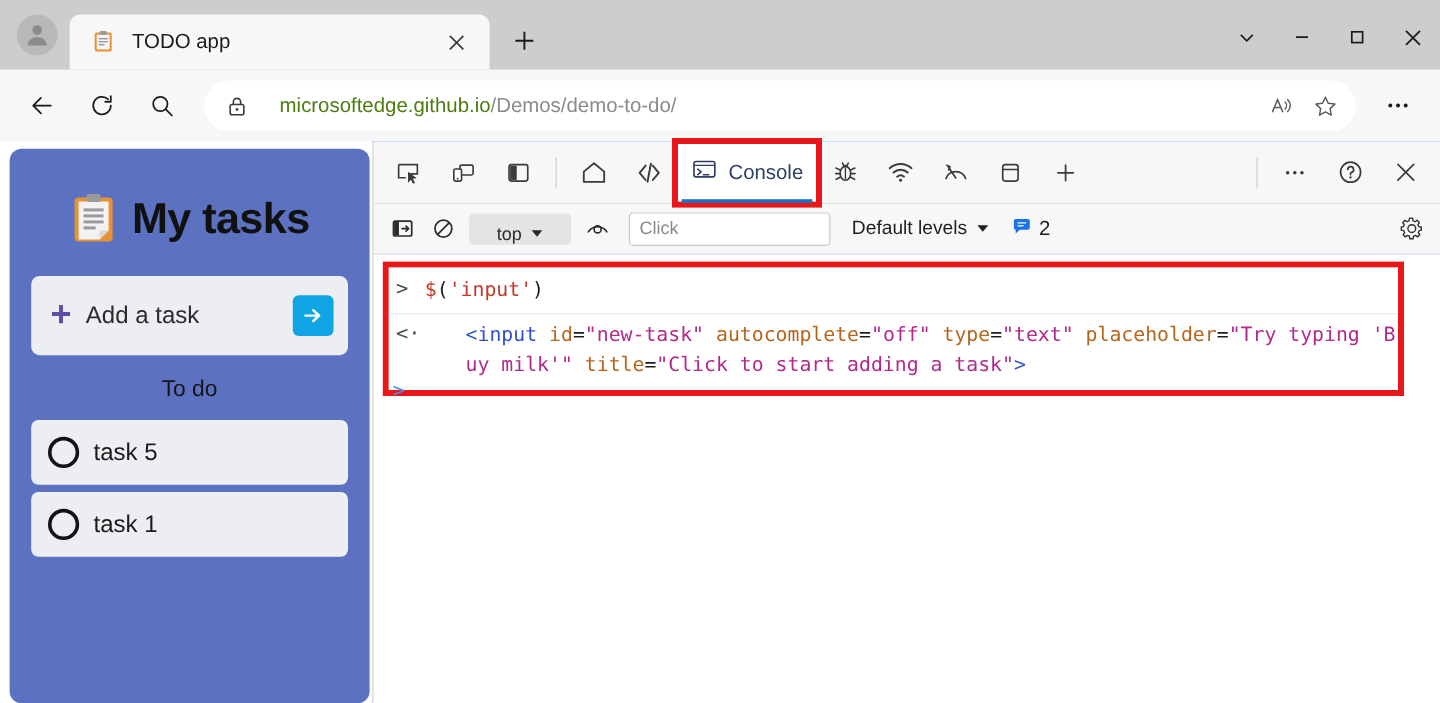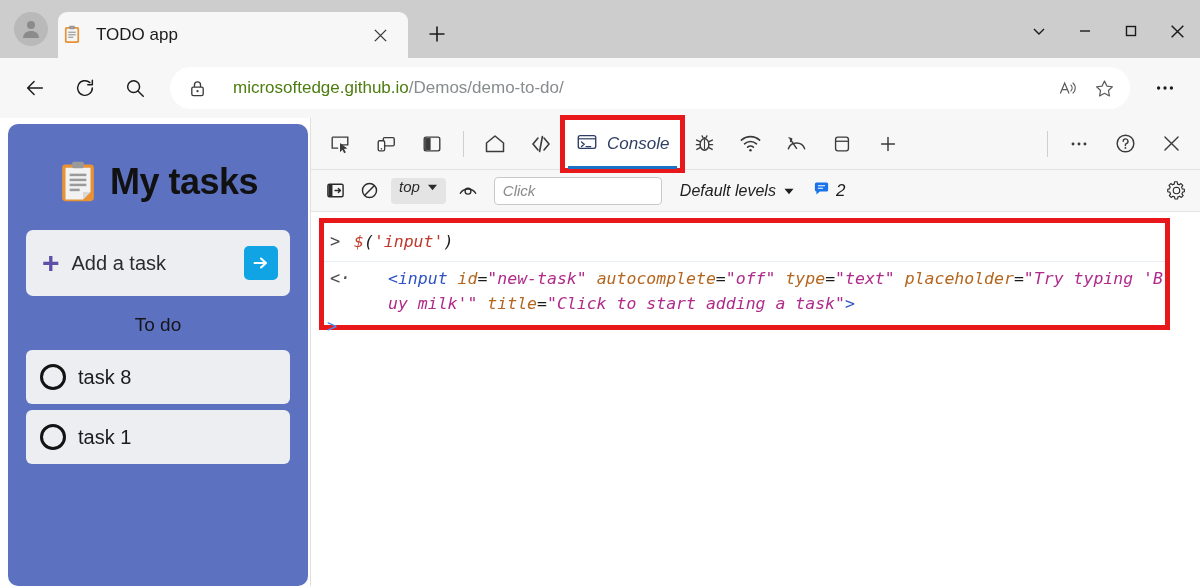--- a/index.html
+++ b/index.html
@@ -24,21 +24,21 @@
     display:flex; align-items:center; justify-content:center;
     flex: 0 0 auto;
   }
   .profile-btn svg { display:block; }
 
   .tab {
     width: 350px; height: 46px;
     background: #f7f7f7;
     border-radius: 9px 9px 0 0;
     display: flex; align-items: center;
-    padding: 0 14px 0 4px;
+    padding: 0 14px 0 18px;
     position: relative;
     flex: 0 0 auto;
   }
   .tab-favicon { width: 20px; height: 20px; margin-right: 14px; flex:0 0 auto; }
   .tab-title {
     font-size: 17px; color: #1b1b1b; flex: 1 1 auto;
     white-space: nowrap; overflow: hidden; text-overflow: ellipsis;
   }
   .tab-close {
     width: 28px; height: 28px; flex: 0 0 auto;
@@ -118,21 +118,21 @@
     margin-bottom: 6px;
   }
   .task-circle {
     width: 26px; height: 26px; border: 3.5px solid #131313;
     border-radius: 50%; margin-right: 12px; flex:0 0 auto;
   }
   .task-label { font-size: 20px; color:#1b1b1b; }
 
   
   .devtools { flex: 1 1 auto; background:#3b82f6; border-left: 1px solid #e0e0e0;
-              display:flex; flex-direction:column; min-width:0;font-style:italic; }
+              display:flex; flex-direction:column; min-width:0; }
 
   .dt-tabbar {
     height: 52px; background:#f7f7f7; border-bottom: 1px solid #e3e3e3;
     display:flex; align-items:center; padding: 0 6px; position:relative;
   }
   .dt-icon { width: 40px; height: 40px; margin: 0 3px; flex:0 0 auto;
              display:flex; align-items:center; justify-content:center; border-radius:5px; }
   .dt-sep { width:1px; height: 26px; background:#cfcfcf; margin: 0 8px; flex:0 0 auto; }
   .dt-tab {
     height: 50px; display:flex; align-items:center; gap: 9px;
@@ -149,23 +149,23 @@
   }
   .dt-spacer { flex:1 1 auto; }
 
   .dt-filterbar {
     height: 42px; background:#f7f7f7; border-bottom: 1px solid #e3e3e3;
     display:flex; align-items:center; padding: 0 8px; gap: 2px;
   }
   .fb-icon { width: 32px; height: 32px; flex:0 0 auto;
              display:flex; align-items:center; justify-content:center; }
   .ctx-select {
-    display:flex; align-items:flex-start; gap:7px;
+    display:flex; align-items:flex-end; gap:7px;
     background:#e4e4e4; border-radius:4px; height: 26px;
-    padding: 0 8px; margin: 0 4px; flex:0 0 auto;
+    padding: 0 23px; margin: 0 4px; flex:0 0 auto;
   }
   .ctx-label { font-size: 15px; color:#2a2a2a; }
   .filter-input {
     width: 168px; height: 28px; background:#fff;
     border: 1px solid #c9c9c9; border-radius: 4px;
     display:flex; align-items:center; padding: 0 8px;
     margin-left: 8px; flex:0 0 auto;
   }
   .filter-input span { font-size: 15px; color:#8a8a8a; }
   .levels {
@@ -354,21 +354,21 @@
             <svg width="20" height="20" viewBox="0 0 20 20">
               <path d="M3.5 10 H14.5 M10 5.5 L15 10 L10 14.5" stroke="#ffffff" stroke-width="2" fill="none" stroke-linecap="round" stroke-linejoin="round"></path>
             </svg>
           </span>
         </div>
 
         <div class="todo-section-label">To do</div>
 
         <div class="task-item">
           <span class="task-circle"></span>
-          <span class="task-label">task 8</span>
+          <span class="task-label">task 5</span>
         </div>
         <div class="task-item">
           <span class="task-circle"></span>
           <span class="task-label">task 1</span>
         </div>
 
       </div>
     </div>
 
     <div class="devtools">

